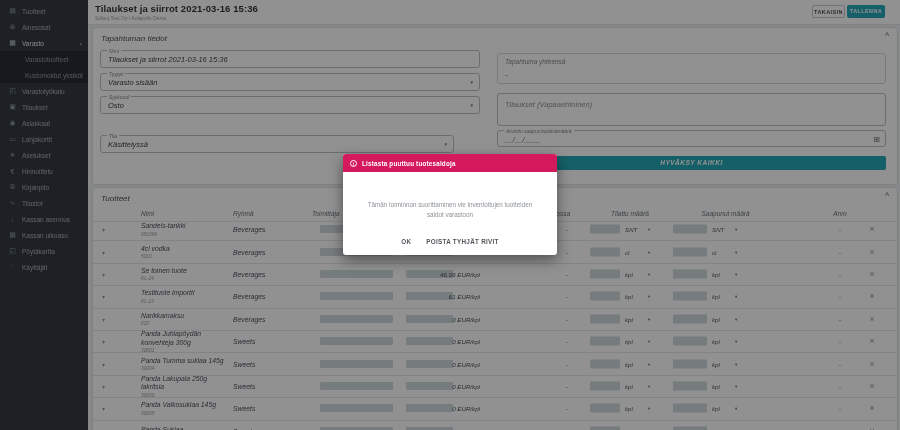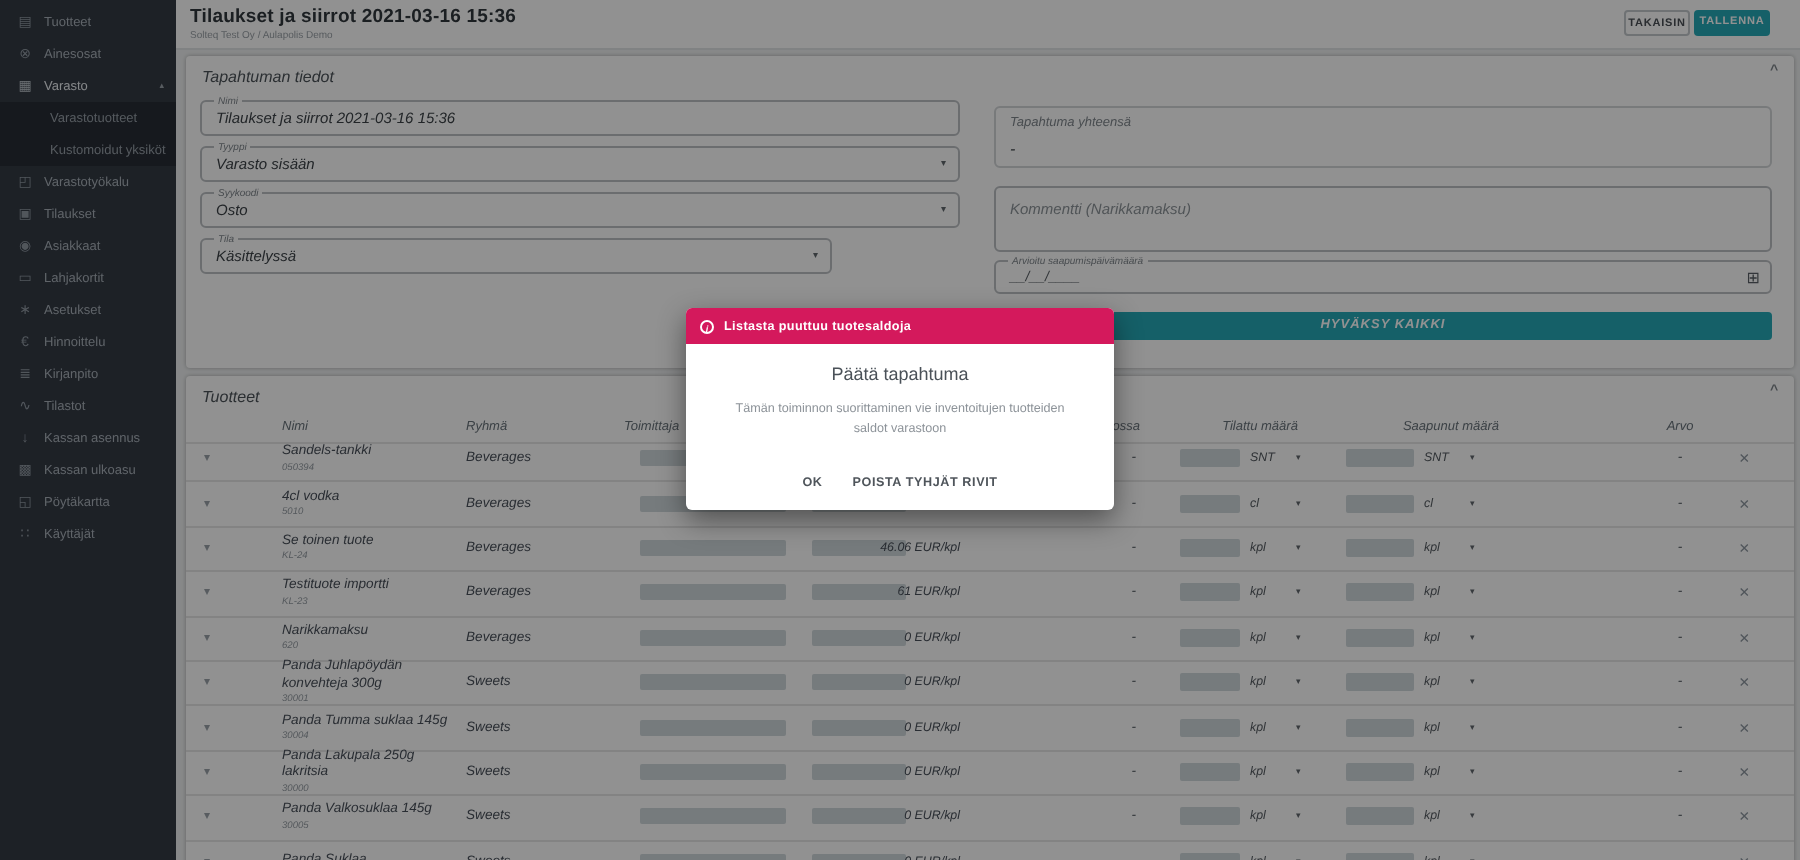--- a/index.html
+++ b/index.html
@@ -39,21 +39,21 @@
   
   .ofield{position:absolute;border:1px solid #bcc0c4;border-radius:3px;box-sizing:border-box;background:#fff;}
   .ofield .flabel{position:absolute;top:-3.5px;left:6px;font-size:5px;line-height:6px;color:#7f868c;background:#fff;padding:0 2px;white-space:nowrap;}
   .ofield .fvalue{position:absolute;left:7px;top:50%;transform:translateY(-50%);font-size:7.5px;color:#3c4247;white-space:nowrap;}
   .ofield .fcaret{position:absolute;right:6px;top:50%;transform:translateY(-50%);font-size:5px;color:#62686e;}
   .ofield .fcal{position:absolute;right:5px;top:50%;transform:translateY(-50%);font-size:8px;color:#5a6066;}
 
   #f-name{left:7px;top:22px;width:380px;height:18px;}
   #f-type{left:7px;top:45px;width:380px;height:18px;}
   #f-reason{left:7px;top:68px;width:380px;height:18px;}
-  #f-status{left:7px;top:91px;width:316px;height:18px;padding-left:44px;}
+  #f-status{left:7px;top:107px;width:354px;height:18px;padding-left:44px;}
 
   #f-total{left:404px;top:25px;width:389px;height:31px;border:1px solid #d3d6d9;border-radius:3px;position:absolute;box-sizing:border-box;}
   #f-total .tlabel{position:absolute;left:7px;top:4px;font-size:6.5px;color:#7f868c;}
   #f-total .tvalue{position:absolute;left:7px;top:16px;font-size:8px;color:#3c4247;}
   #f-comment{left:404px;top:65px;width:389px;height:33px;border:1px solid #bcc0c4;border-radius:3px;position:absolute;box-sizing:border-box;}
   #f-comment .cph{position:absolute;left:7px;top:6px;font-size:7.5px;color:#8d9499;}
   #f-eta{left:404px;top:102px;width:389px;height:17px;}
   #btn-approve{position:absolute;left:404px;top:128px;width:389px;height:14px;background:#26a9b8;border-radius:2px;color:#fff;font-size:6.5px;font-weight:bold;letter-spacing:.5px;text-align:center;line-height:14px;cursor:pointer;}
 
   
@@ -229,21 +229,21 @@
       <span class="flabel">Tila</span>
       <span class="fvalue">Käsittelyssä</span>
       <span class="fcaret">▾</span>
     </div>
 
     <div id="f-total">
       <span class="tlabel">Tapahtuma yhteensä</span>
       <span class="tvalue">-</span>
     </div>
     <div id="f-comment">
-      <span class="cph">Kommentti (Narikkamaksu)</span>
+      <span class="cph">Tilaukset (Vapaaehtoinen)</span>
     </div>
     <div class="ofield" id="f-eta">
       <span class="flabel">Arvioitu saapumispäivämäärä</span>
       <span class="fvalue" style="font-size:7px;color:#565c62;">__/__/____</span>
       <span class="fcal">⊞</span>
     </div>
     <div id="btn-approve">HYVÄKSY KAIKKI</div>
   </section>
 
   <section class="panel" id="panel-products">
@@ -524,21 +524,20 @@
       </div>
   </section>
 
   <div class="backdrop"></div>
 
   <div class="modal">
     <div class="toast">
       <span class="info">i</span>
       <span class="ttext">Listasta puuttuu tuotesaldoja</span>
     </div>
-    <div class="modal-title">Päätä tapahtuma</div>
     <div class="modal-body">Tämän toiminnon suorittaminen vie inventoitujen tuotteiden saldot varastoon</div>
     <div class="modal-actions">
       <span>OK</span>
       <span>POISTA TYHJÄT RIVIT</span>
     </div>
   </div>
 
 </div>
 
 </body></html>

